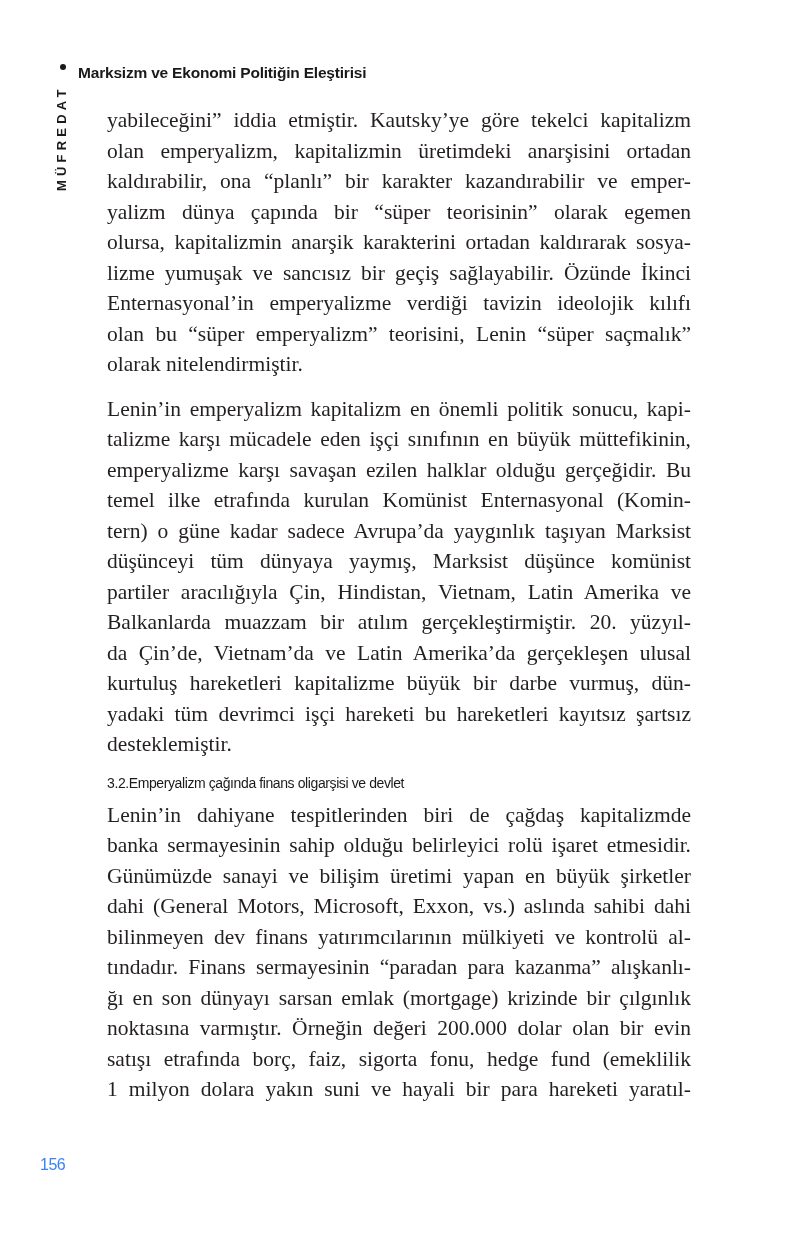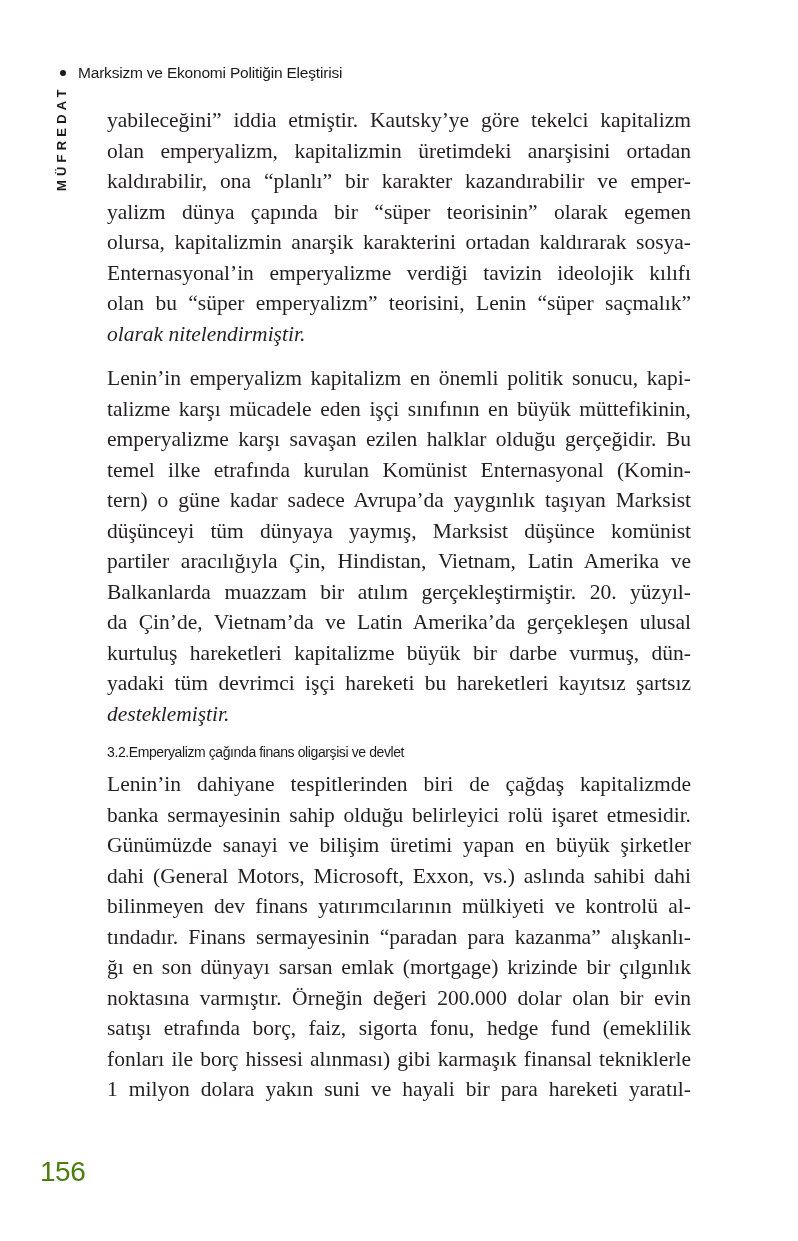--- a/index.html
+++ b/index.html
@@ -12,23 +12,22 @@
       height: 1241px;
       position: relative;
       overflow: hidden;
       color: #231f20;
     }
     .running-header {
       position: absolute;
       left: 58px;
       top: 64px;
       display: flex;
-      align-items: center;
       font-family: "Liberation Sans", sans-serif;
-      font-weight: normal;
+      font-weight: bold;
       font-size: 15.5px;
       letter-spacing: -0.2px;
       color: #1a1a1a;
     }
     .running-header .bullet {
       display: inline-block;
       width: 6px;
       height: 6px;
       border-radius: 50%;
       background: #1a1a1a;
@@ -61,60 +60,60 @@
     .content .line {
       display: block;
       text-align: justify;
       text-align-last: justify;
       white-space: nowrap;
       height: 30.5px;
       overflow: visible;
     }
     .content .line.last {
       text-align-last: left;
-      font-style: italic;
     }
     .content .para + .para {
       margin-top: 14px;
     }
     .section-heading {
       font-family: "Liberation Sans", sans-serif;
       font-size: 14px;
       line-height: 26px;
       margin: 10px 0 4px 0;
       letter-spacing: -0.4px;
       color: #1a1a1a;
     }
     .page-number {
       position: absolute;
       left: 40px;
       top: 1156px;
       font-family: "Liberation Sans", sans-serif;
-      font-size: 28px;
-      color: #4d7c0f;
+      font-size: 16px;
+      color: #3b82f6;
       letter-spacing: -0.5px;
     }
   </style>
 </head>
 <body>
 
 <div class="running-header">
   <span class="bullet"></span>
   <span>Marksizm ve Ekonomi Politiğin Eleştirisi</span>
 </div>
 
 <div class="side-label">MÜFREDAT</div>
 
 <div class="content">
   <div class="para">
     <span class="line">yabileceğini” iddia etmiştir. Kautsky’ye göre tekelci kapitalizm</span>
     <span class="line">olan emperyalizm, kapitalizmin üretimdeki anarşisini ortadan</span>
     <span class="line">kaldırabilir, ona “planlı” bir karakter kazandırabilir ve emper-</span>
     <span class="line">yalizm dünya çapında bir “süper teorisinin” olarak egemen</span>
     <span class="line">olursa, kapitalizmin anarşik karakterini ortadan kaldırarak sosya-</span>
+    <span class="line">lizme yumuşak ve sancısız bir geçiş sağlayabilir. Özünde İkinci</span>
     <span class="line">Enternasyonal’in emperyalizme verdiği tavizin ideolojik kılıfı</span>
     <span class="line">olan bu “süper emperyalizm” teorisini, Lenin “süper saçmalık”</span>
     <span class="line last">olarak nitelendirmiştir.</span>
   </div>
 
   <div class="para">
     <span class="line">Lenin’in emperyalizm kapitalizm en önemli politik sonucu, kapi-</span>
     <span class="line">talizme karşı mücadele eden işçi sınıfının en büyük müttefikinin,</span>
     <span class="line">emperyalizme karşı savaşan ezilen halklar olduğu gerçeğidir. Bu</span>
     <span class="line">temel ilke etrafında kurulan Komünist Enternasyonal (Komin-</span>
@@ -133,18 +132,17 @@
   <div class="para section-para">
     <span class="line">Lenin’in dahiyane tespitlerinden biri de çağdaş kapitalizmde</span>
     <span class="line">banka sermayesinin sahip olduğu belirleyici rolü işaret etmesidir.</span>
     <span class="line">Günümüzde sanayi ve bilişim üretimi yapan en büyük şirketler</span>
     <span class="line">dahi (General Motors, Microsoft, Exxon, vs.) aslında sahibi dahi</span>
     <span class="line">bilinmeyen dev finans yatırımcılarının mülkiyeti ve kontrolü al-</span>
     <span class="line">tındadır. Finans sermayesinin “paradan para kazanma” alışkanlı-</span>
     <span class="line">ğı en son dünyayı sarsan emlak (mortgage) krizinde bir çılgınlık</span>
     <span class="line">noktasına varmıştır. Örneğin değeri 200.000 dolar olan bir evin</span>
     <span class="line">satışı etrafında borç, faiz, sigorta fonu, hedge fund (emeklilik</span>
-    <span class="line">fonları ile borç hissesi alınması) gibi karmaşık finansal tekniklerle</span>
     <span class="line">1 milyon dolara yakın suni ve hayali bir para hareketi yaratıl-</span>
   </div>
 </div>
 
 <div class="page-number">156</div>
 
 </body></html>

